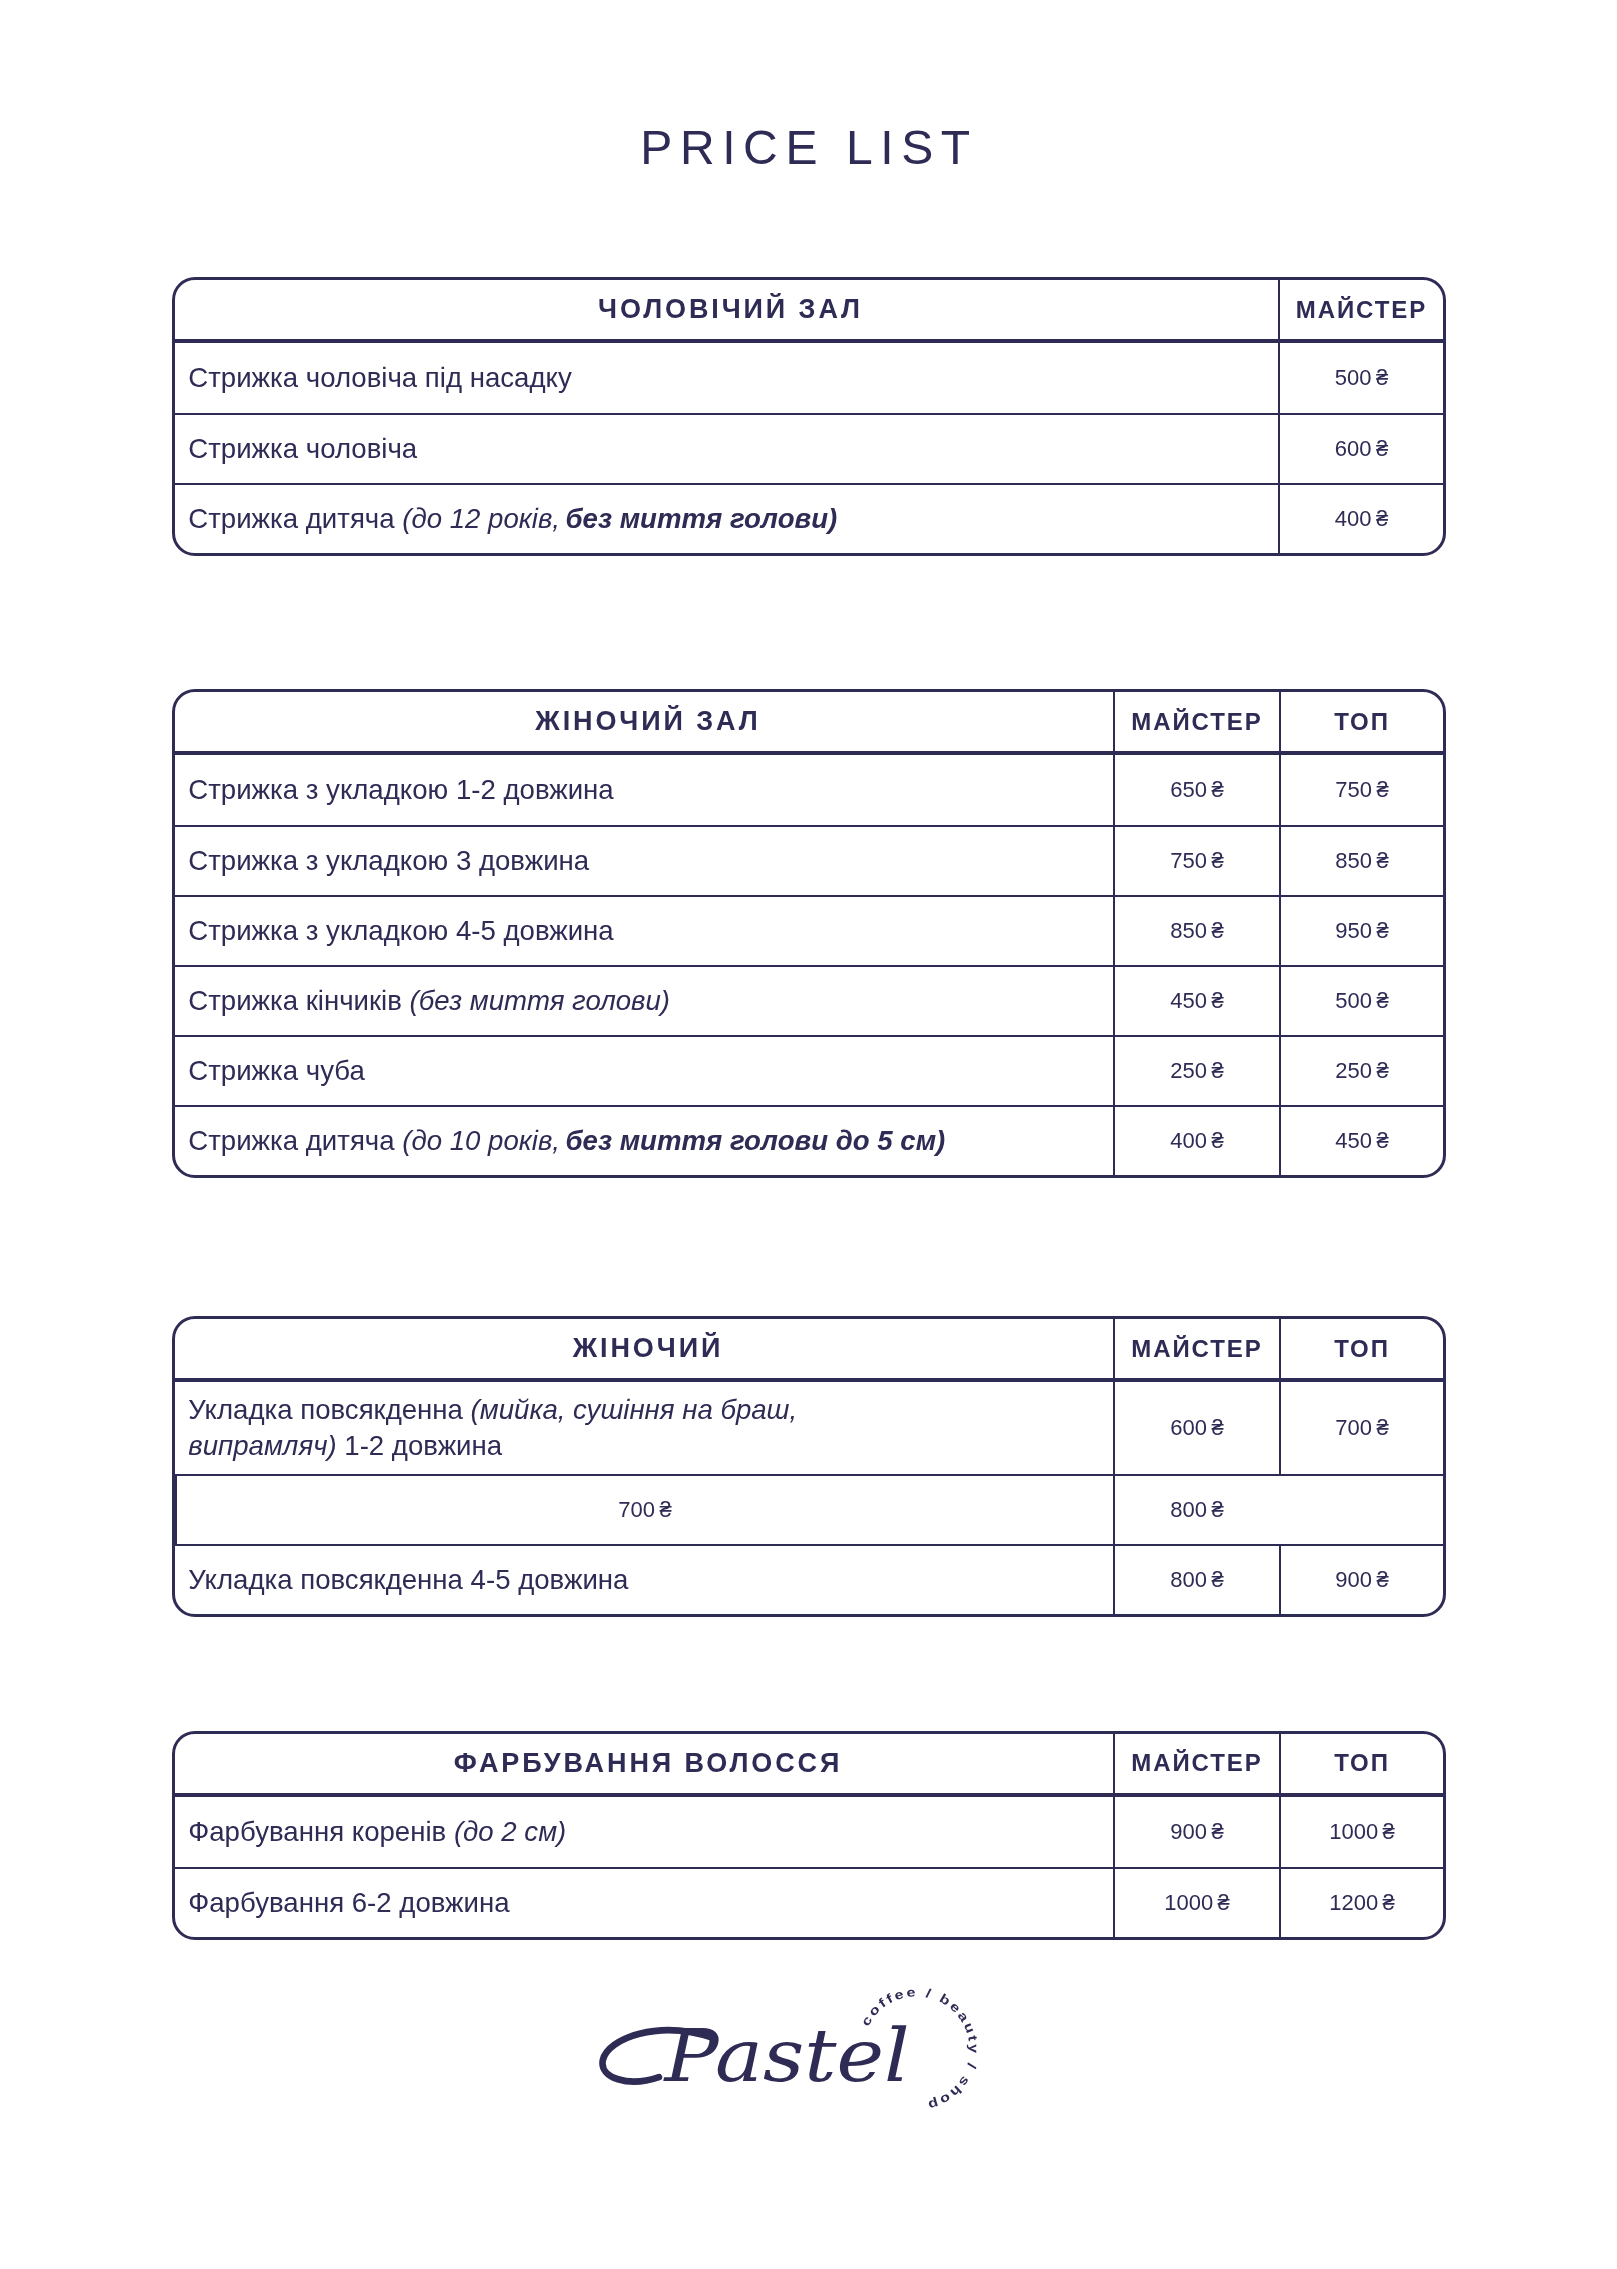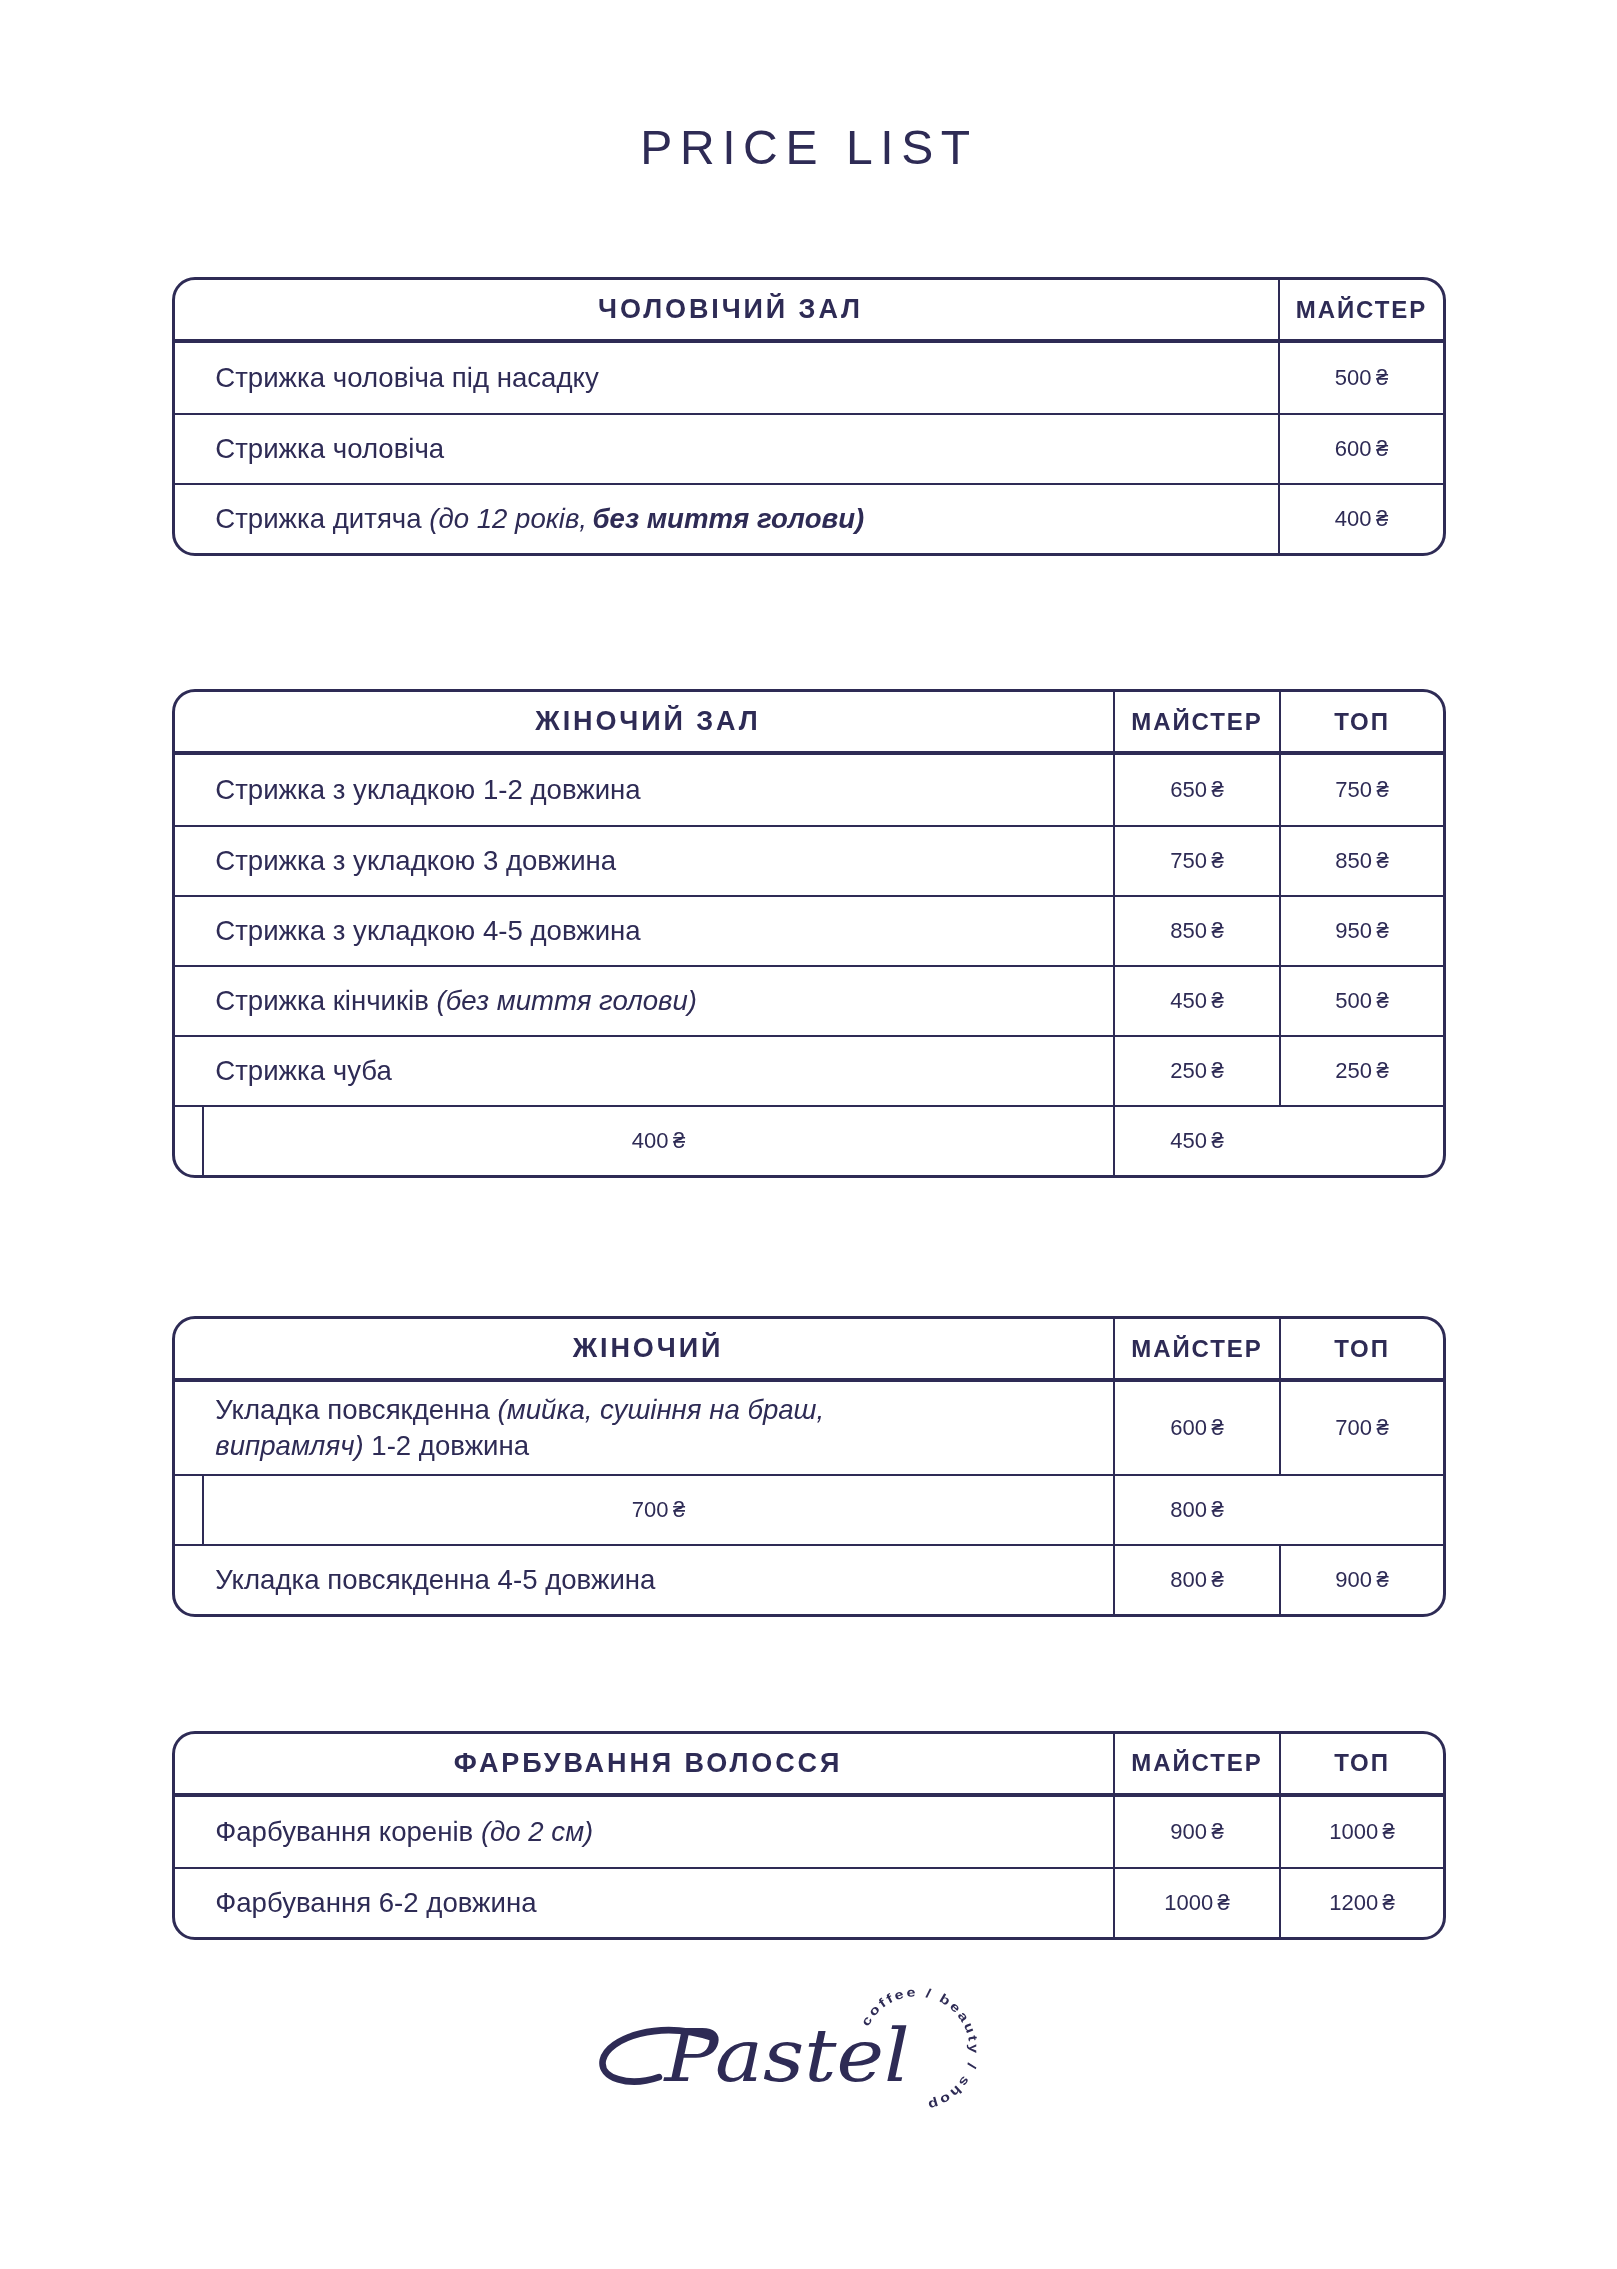--- a/index.html
+++ b/index.html
@@ -27,21 +27,21 @@
     background:var(--paper);
   }
   .tgap-0 { margin-top:105px; }
   .tgap-1 { margin-top:133px; }
   .tgap-2 { margin-top:138px; }
   .tgap-3 { margin-top:114px; }
   .trow { display:grid; align-items:stretch; }
   .cols1 .trow { grid-template-columns:1fr 165px; }
   .cols2 .trow { grid-template-columns:1fr 166px 164px; }
   .trow.thead { min-height:63px; border-bottom:4.8px solid var(--ink); }
-  .trow.body  { min-height:70px;padding-left:27px; }
+  .trow.body  { min-height:70px; }
   .trow.body + .trow.body { border-top:2.9px solid var(--ink); }
   .cell { display:flex; align-items:center; }
   .name-cell {
     padding:9.5px 23px 9.5px 13.3px;
     font-size:27.6px; line-height:1.32;
   }
   .thead .name-cell {
     justify-content:center; text-align:center;
     font-weight:700; letter-spacing:2.9px; font-size:27px;
     padding-left:8px; padding-right:0;
@@ -124,20 +124,23 @@
           <div class="cell price-cell">500 ₴</div>
         </div>
         <div class="trow body">
           <div class="cell name-cell">
             <span class="service-text"><span class="seg-n">Стрижка чуба</span></span>
           </div>
           <div class="cell price-cell">250 ₴</div>
           <div class="cell price-cell">250 ₴</div>
         </div>
         <div class="trow body">
+          <div class="cell name-cell">
+            <span class="service-text"><span class="seg-n">Стрижка дитяча </span><span class="seg-i">(до 10 років, </span><span class="seg-bi">без миття голови до 5 см)</span></span>
+          </div>
           <div class="cell price-cell">400 ₴</div>
           <div class="cell price-cell">450 ₴</div>
         </div>
       </div>
       <div class="ptable cols2 tgap-2">
         <div class="trow thead">
           <div class="cell name-cell">ЖІНОЧИЙ</div>
           <div class="cell price-cell">МАЙСТЕР</div>
           <div class="cell price-cell">ТОП</div>
         </div>

